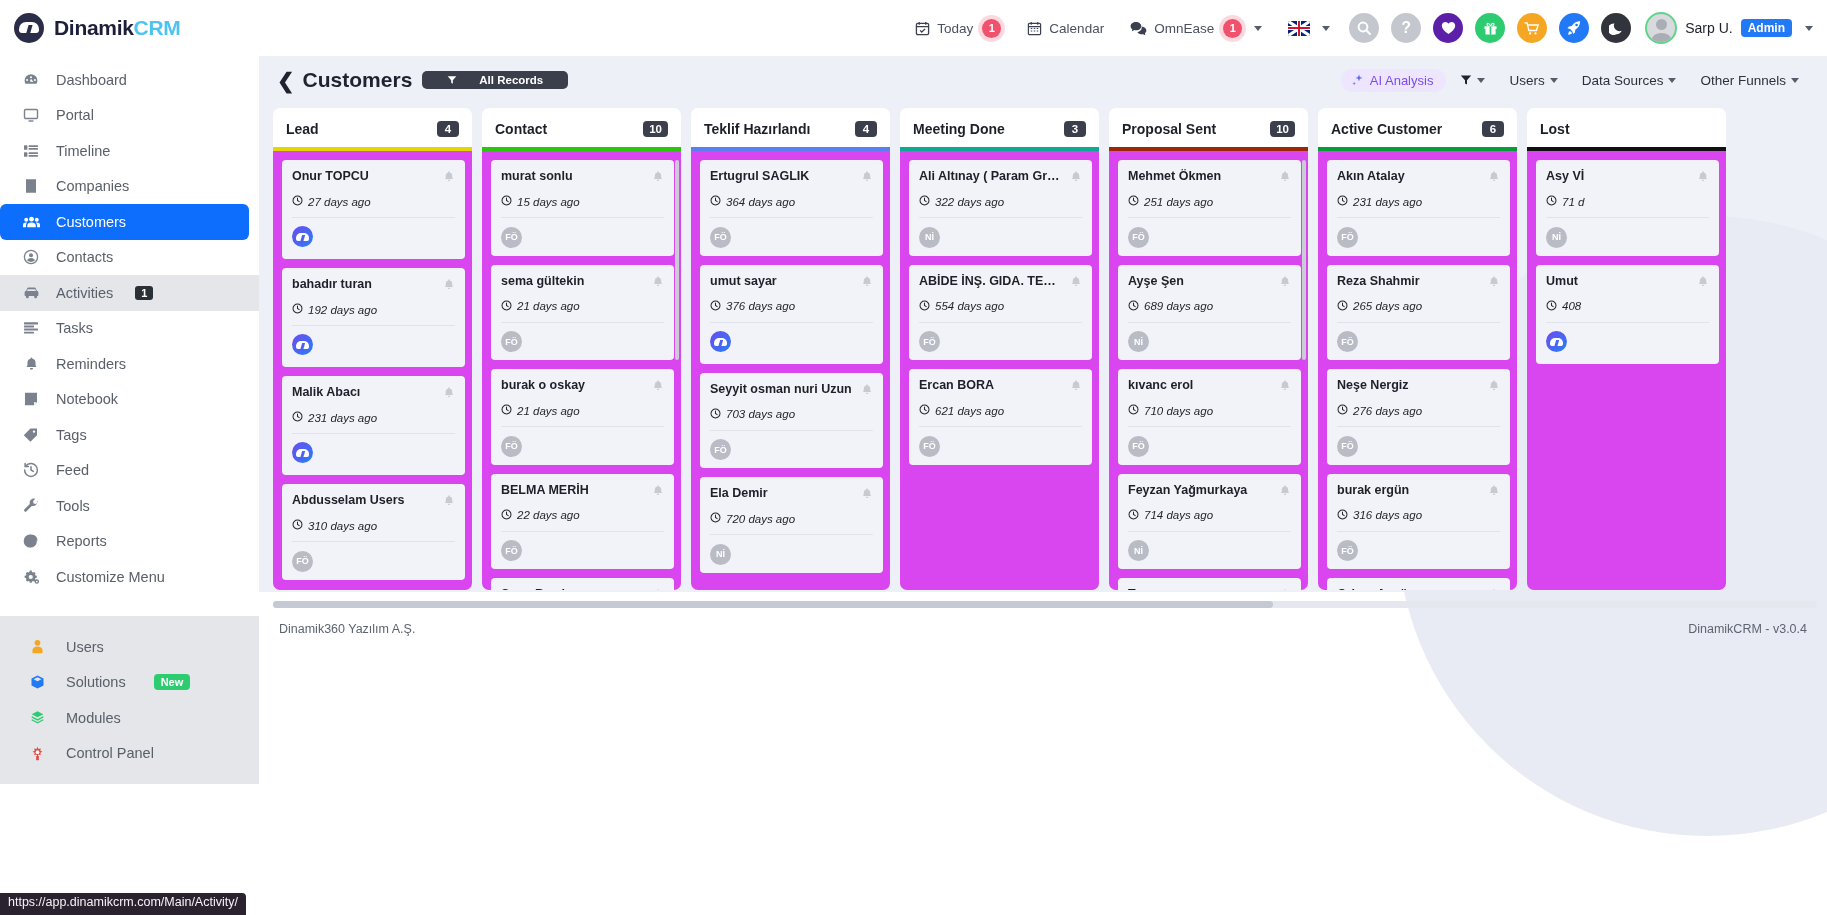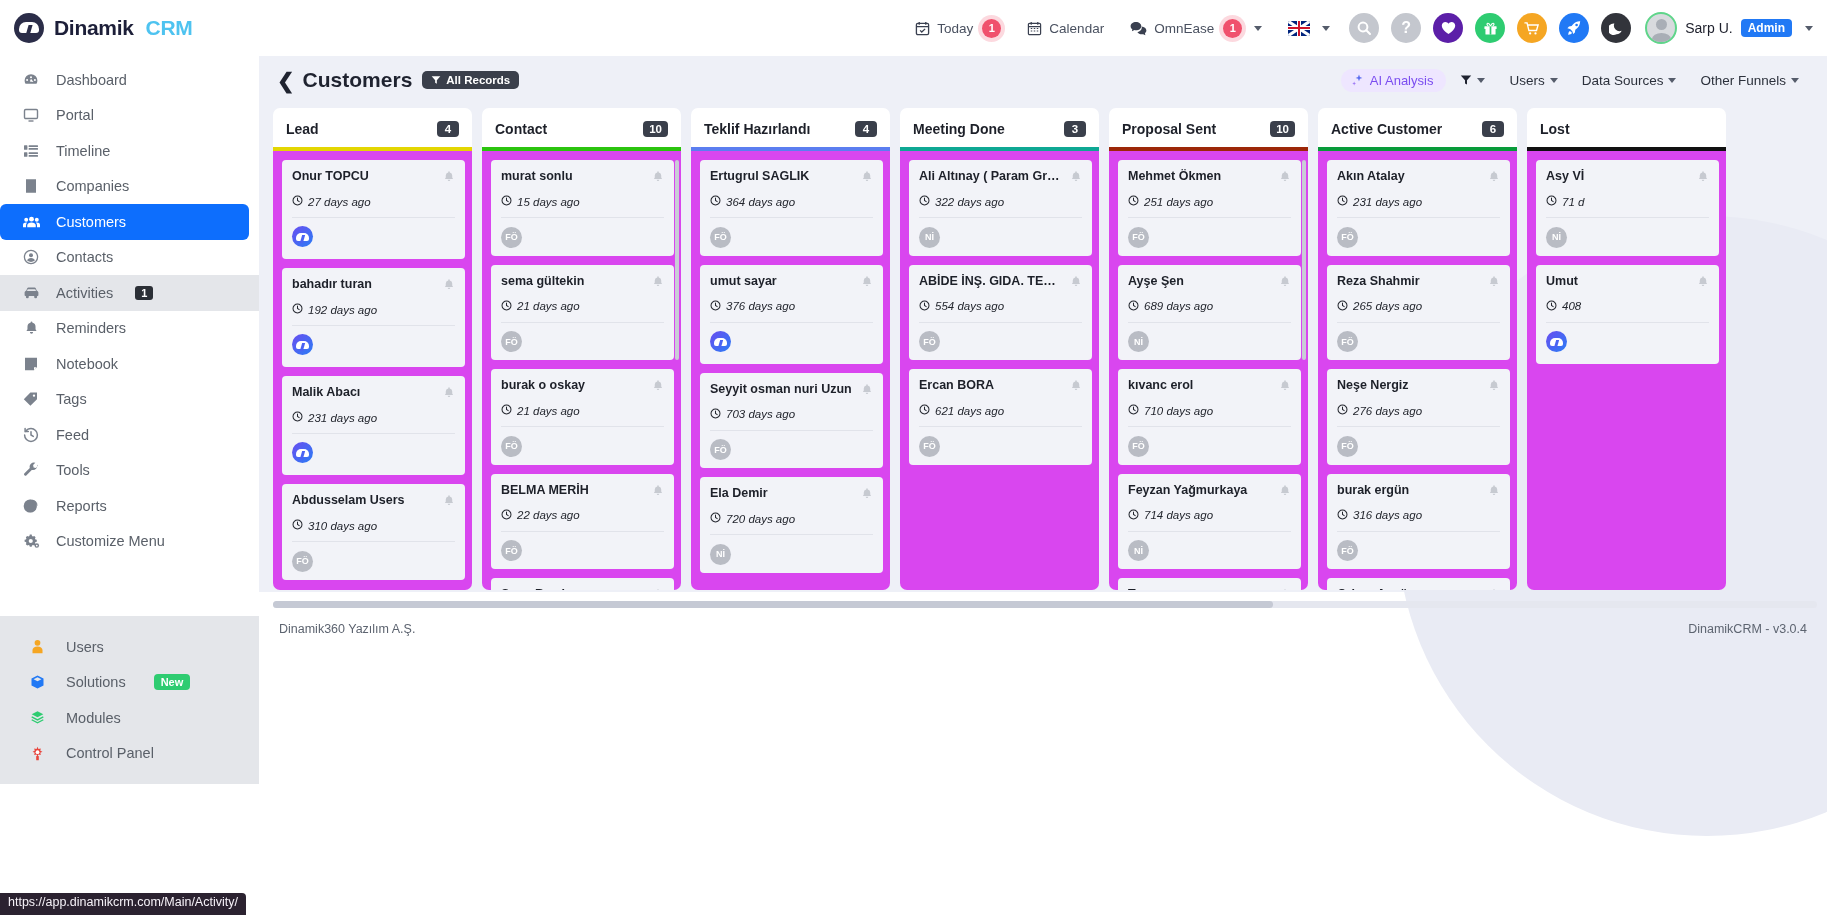--- a/index.html
+++ b/index.html
@@ -31,21 +31,21 @@
   }
   .brand-logo::after {
     content: ""; position: absolute; left: 13px; top: 12px;
     width: 4px; height: 11px; background: #2b2d48;
     transform: skewX(-16deg);
   }
   .brand-text {
     font-size: 21px; font-weight: bold; letter-spacing: -0.3px;
   }
   .brand-text .a { color: #1d1f39; }
-  .brand-text .b { color: #4ec3f0; margin-left: 12px; }
+  .brand-text .b { color: #4ec3f0; }
 
   .topnav {
     margin-left: auto; display: flex; align-items: center;
     gap: 0; padding-right: 14px; height: 56px;
   }
   .tn-item {
     display: flex; align-items: center; gap: 7px;
     color: #4a5160; font-size: 13.5px; padding: 0 13px; height: 36px;
     cursor: pointer; position: relative;
   }
@@ -165,22 +165,22 @@
     position: absolute; top: 0; left: 0; width: 1568px; height: 48px;
     display: flex; align-items: center; padding: 0 18px;
   }
   .back-chevron {
     color: #1f2330; font-size: 21px; font-weight: bold; margin-right: 8px;
     cursor: pointer; line-height: 1;
   }
   .page-title { font-size: 21px; font-weight: 600; color: #1f2330; }
   .pill-dark {
     background: #3a3f4b; color: #fff; font-size: 11.5px; font-weight: 600;
-    border-radius: 5px; padding: 3px 9px; margin-left: 10px;
-    display: inline-flex; align-items: center; gap: 5px;
+    border-radius: 5px; padding: 3px 25px; margin-left: 10px;
+    display: inline-flex; align-items: center; gap: 22px;
   }
   .head-actions {
     margin-left: auto; display: flex; align-items: center; gap: 4px;
   }
   .ai-chip {
     background: #eee6ff; color: #7b4df0; font-size: 13px;
     border-radius: 14px; padding: 4px 13px 4px 10px;
     display: inline-flex; align-items: center; gap: 6px; cursor: pointer;
   }
   .head-link {
@@ -465,20 +465,31 @@
       <svg width="17" height="16" viewBox="0 0 18 16" fill="currentColor">
           <path d="M3.4 5.6L4.5 3c.2-.5.7-.8 1.2-.8h6.6c.5 0 1 .3 1.2.8l1.1 2.6c1 .2 1.7 1 1.7 2v2.8c0 .5-.4.9-.9.9H2.6c-.5 0-.9-.4-.9-.9V7.6c0-1 .7-1.8 1.7-2zM5 3.9l-.8 2h9.6l-.8-2H5z"></path>
           <circle cx="4.6" cy="11.9" r="1.6"></circle>
           <circle cx="13.4" cy="11.9" r="1.6"></circle>
         </svg>
     </span>
     <span>Activities</span>
     <span class="side-badge-dark">1</span>
   </div>
 
+  <div class="side-item">
+    <span class="si">
+      <svg width="16" height="16" viewBox="0 0 16 16" fill="currentColor">
+          <rect x="1" y="2.2" width="14" height="2.2" rx="0.5"></rect>
+          <rect x="1" y="5.6" width="10" height="1.8" rx="0.5"></rect>
+          <rect x="1" y="8.4" width="14" height="2.2" rx="0.5"></rect>
+          <rect x="1" y="11.8" width="10" height="1.8" rx="0.5"></rect>
+        </svg>
+    </span>
+    <span>Tasks</span>
+  </div>
 
   <div class="side-item">
     <span class="si">
       <svg width="15" height="16" viewBox="0 0 16 16" fill="currentColor">
           <path d="M8 1a1 1 0 011 1v.5a4.3 4.3 0 013.3 4.2v2.6l1.1 2H2.6l1.1-2V6.7A4.3 4.3 0 017 2.5V2a1 1 0 011-1z"></path>
           <path d="M6.3 12.3h3.4a1.7 1.7 0 01-3.4 0z"></path>
         </svg>
     </span>
     <span>Reminders</span>
   </div>

